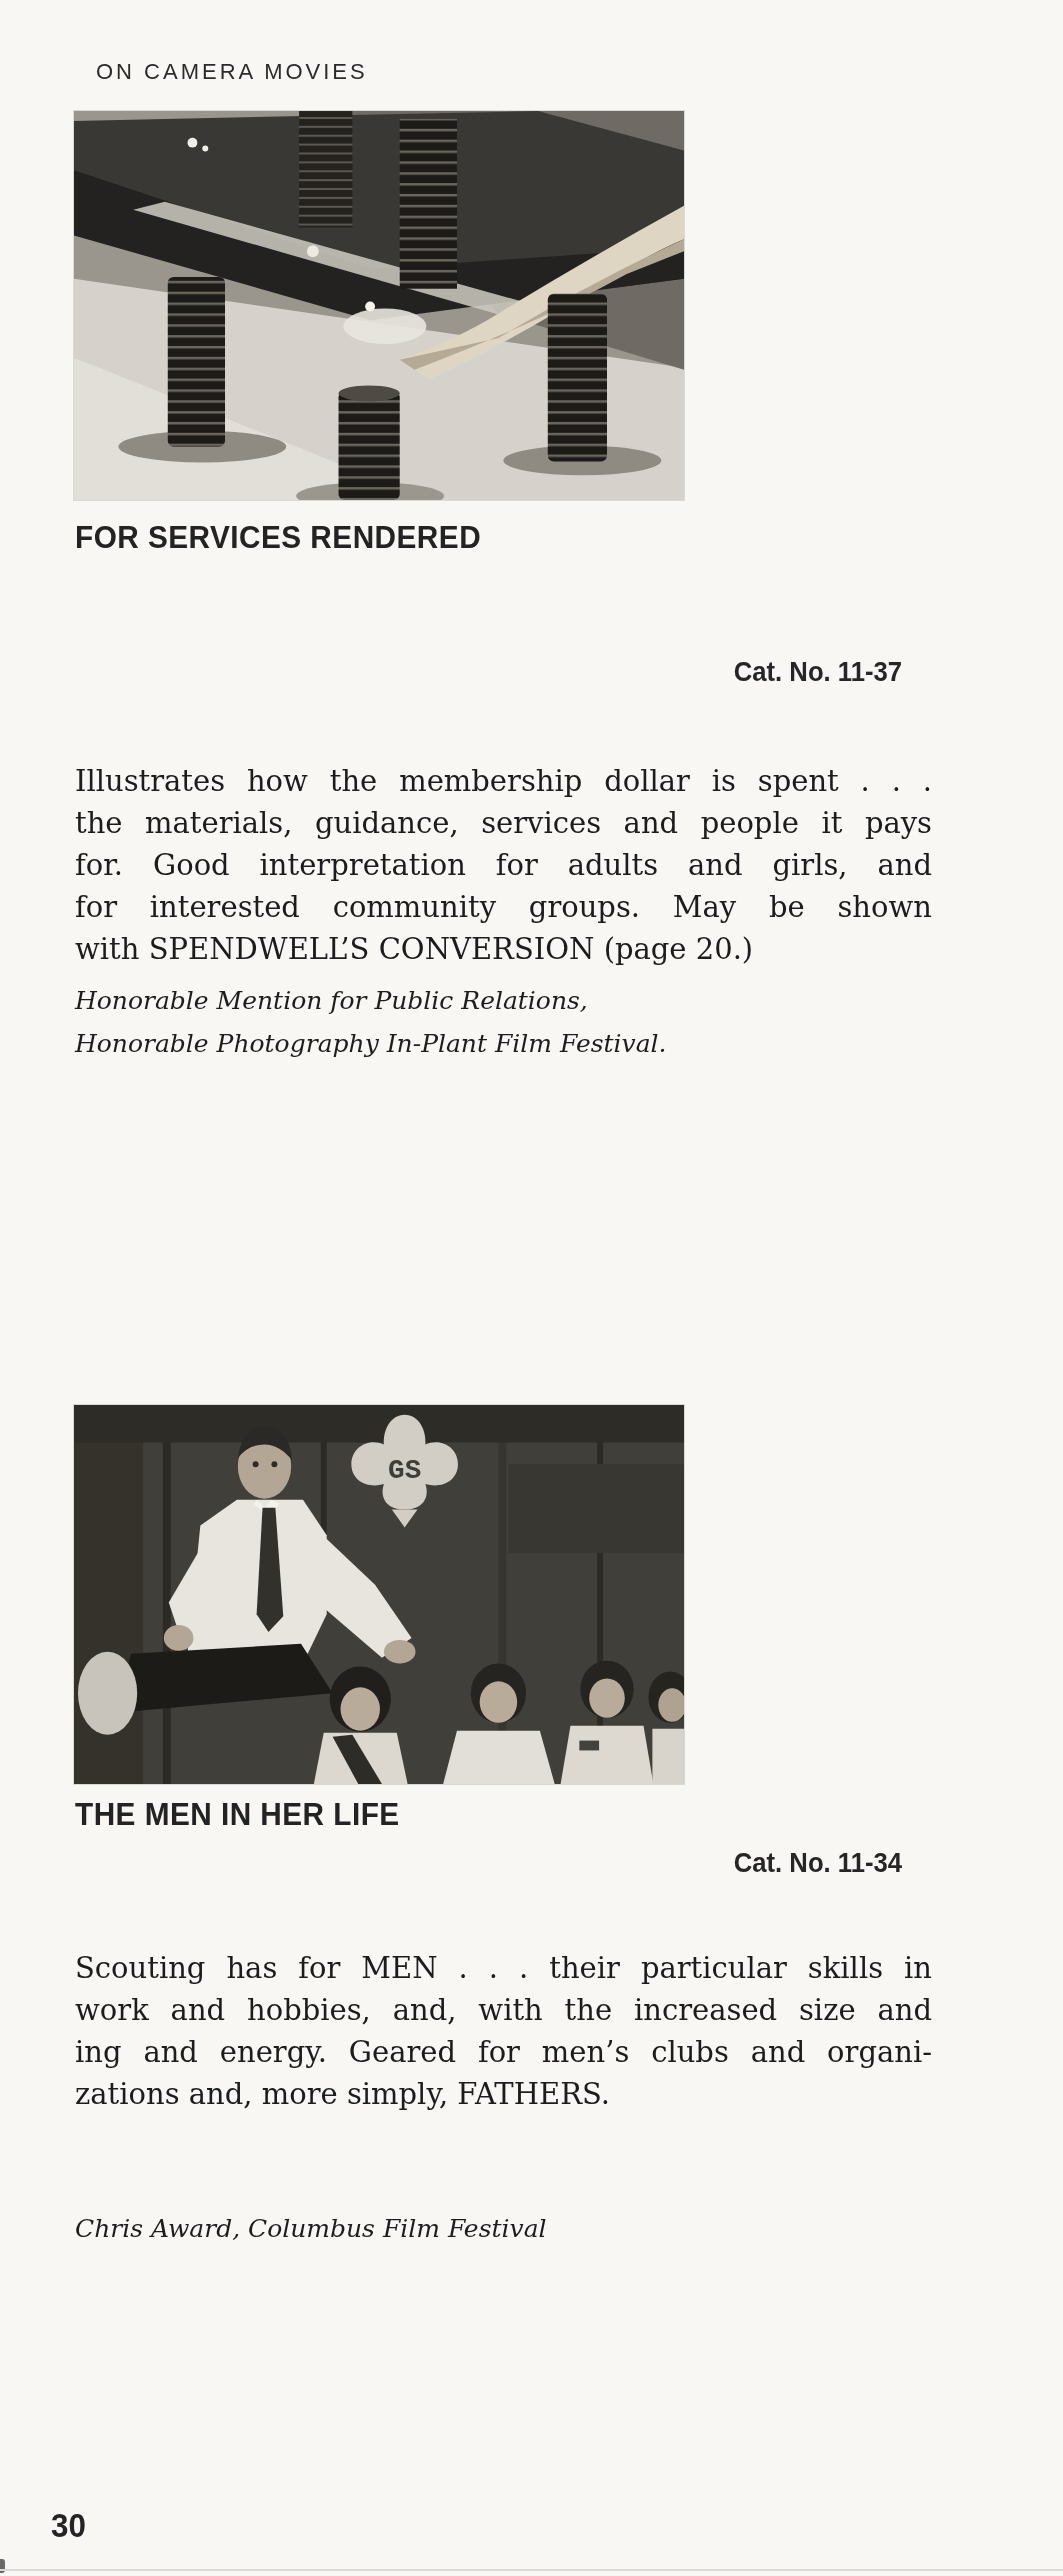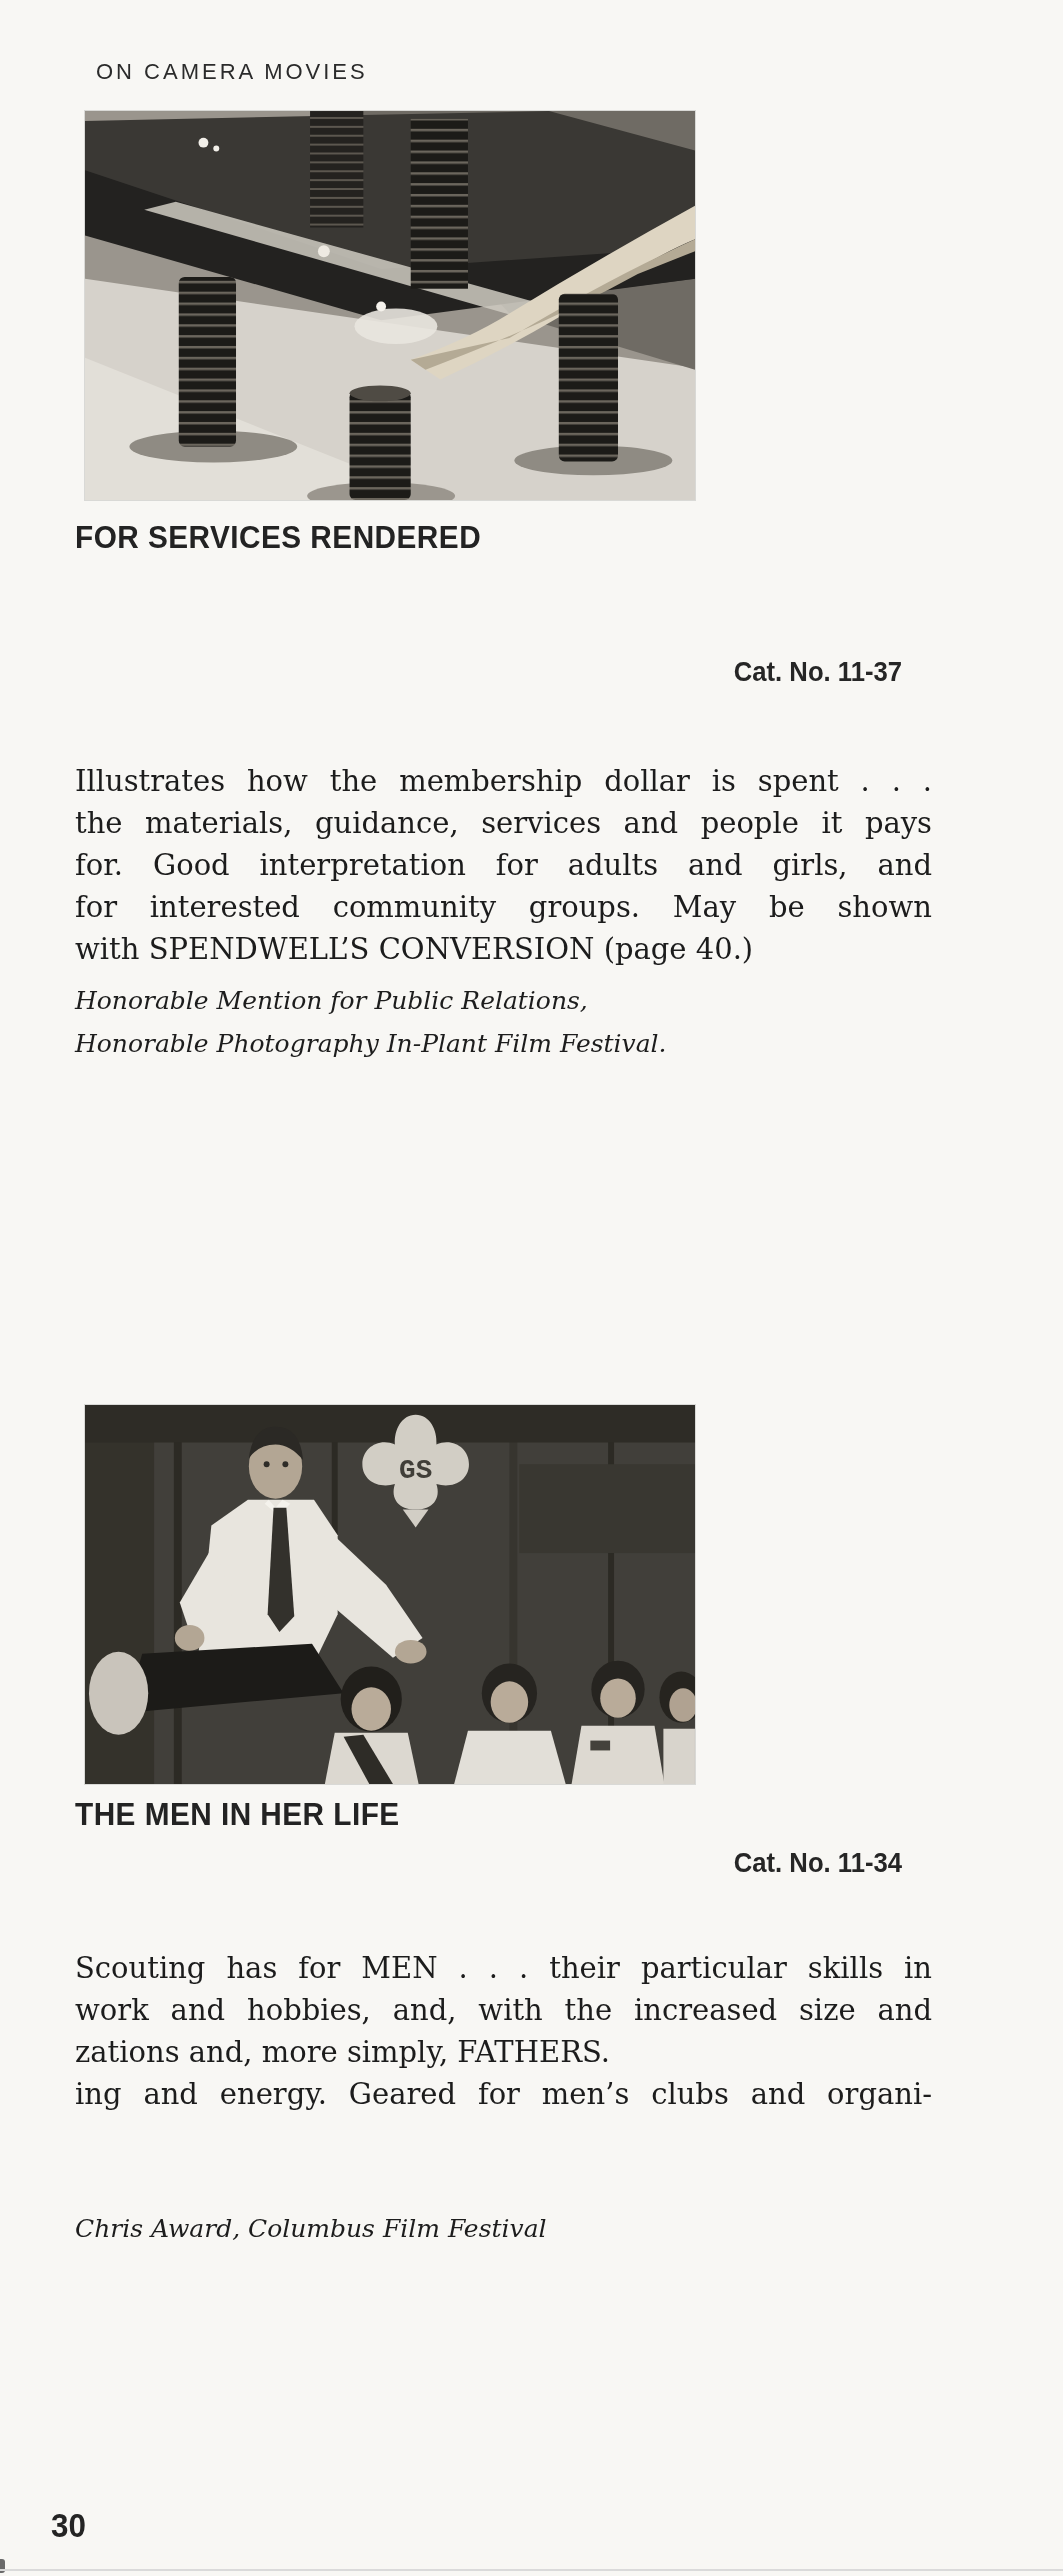--- a/index.html
+++ b/index.html
@@ -12,21 +12,21 @@
     overflow:hidden;
   }
   .page{position:absolute;inset:0;}
 
   .kicker{
     position:absolute;left:96px;top:59px;
     font-size:22px;letter-spacing:3px;color:#2b2b2b;
     font-family:"Liberation Sans",sans-serif;
   }
 
-  .photo{position:absolute;left:85px;background:#888;overflow:hidden;
+  .photo{position:absolute;left:74px;background:#888;overflow:hidden;
          box-shadow:0 0 0 1px rgba(0,0,0,.12);}
   .photo svg{display:block;}
   #photo1{top:111px;width:610px;height:389px;}
   #photo2{top:1405px;width:610px;height:379px;}
 
   .film-title{
     position:absolute;left:75px;
     font-size:32px;font-weight:bold;color:#232323;
     transform:scaleX(.93);transform-origin:0 50%;
     white-space:nowrap;letter-spacing:0.5px;
@@ -134,21 +134,21 @@
   <div class="film-title" id="title1">FOR SERVICES RENDERED</div>
 
 
   <div class="cat-no" id="cat1">Cat. No. 11-37</div>
 
   <div class="desc" id="desc1">
     <div class="desc-line">Illustrates how the membership dollar is spent . . .</div>
     <div class="desc-line">the materials, guidance, services and people it pays</div>
     <div class="desc-line">for. Good interpretation for adults and girls, and</div>
     <div class="desc-line">for interested community groups. May be shown</div>
-    <div class="desc-line last">with SPENDWELL’S CONVERSION (page 40.)</div>
+    <div class="desc-line last">with SPENDWELL’S CONVERSION (page 20.)</div>
   </div>
 
   <div class="award" id="award1">
     <div>Honorable Mention for Public Relations,</div>
     <div>Honorable Photography In-Plant Film Festival.</div>
   </div>
 
   <div class="photo" id="photo2">
     <svg viewBox="0 0 618 384" width="610" height="379">
       <rect width="618" height="384" fill="#413f3a"></rect>
@@ -206,22 +206,22 @@
     </svg>
   </div>
 
   <div class="film-title" id="title2">THE MEN IN HER LIFE</div>
 
   <div class="cat-no" id="cat2">Cat. No. 11-34</div>
 
   <div class="desc" id="desc2">
     <div class="desc-line">Scouting has for MEN . . . their particular skills in</div>
     <div class="desc-line">work and hobbies, and, with the increased size and</div>
+    <div class="desc-line">ing and energy. Geared for men’s clubs and organi-</div>
     <div class="desc-line last">zations and, more simply, FATHERS.</div>
-    <div class="desc-line">ing and energy. Geared for men’s clubs and organi-</div>
   </div>
 
   <div class="award" id="award2">
     <div>Chris Award, Columbus Film Festival</div>
   </div>
 
   <div class="page-number">30</div>
 
   <div class="scan-nub"></div>
   <div class="bottom-hairline"></div>

